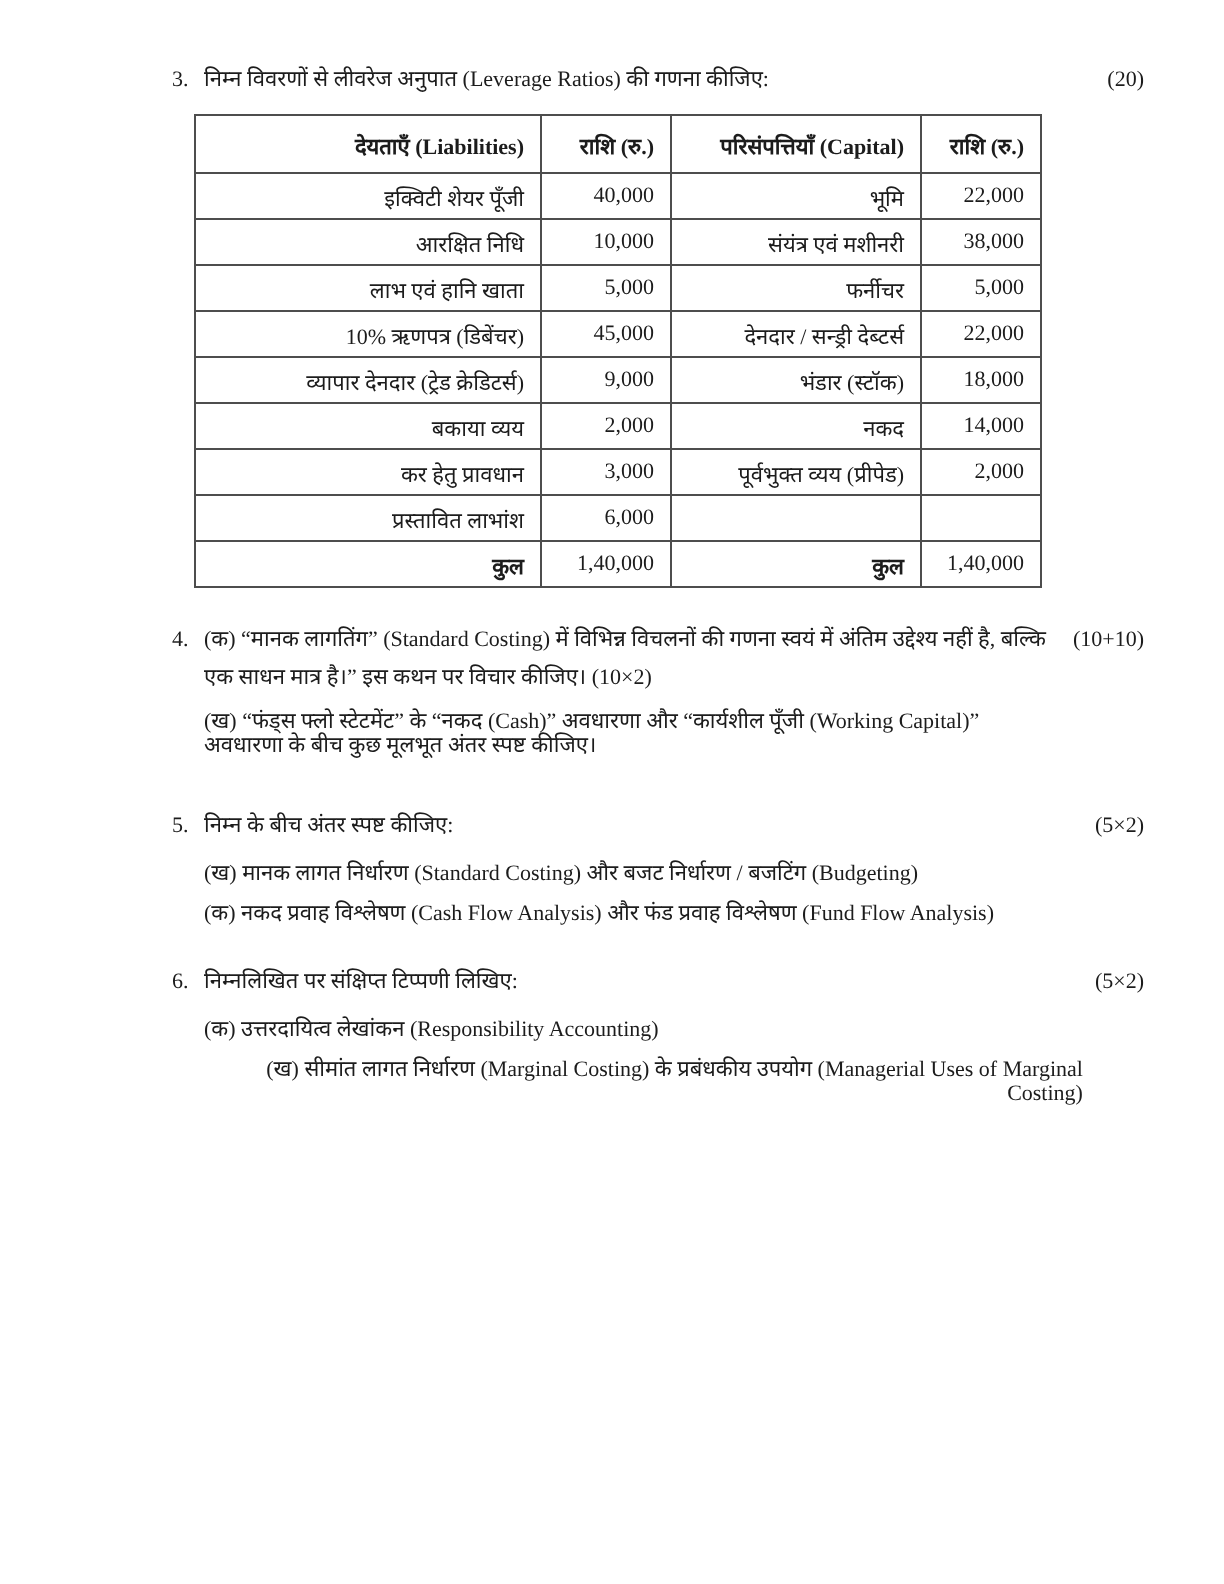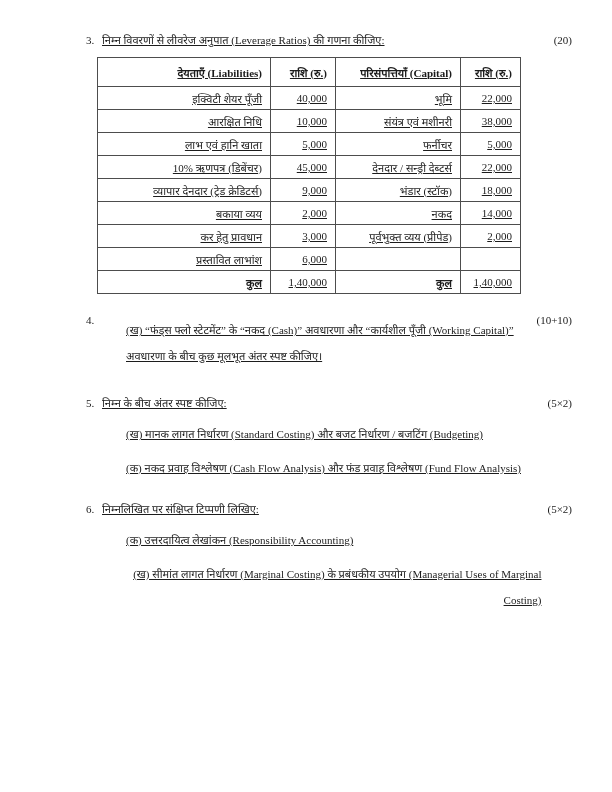--- a/index.html
+++ b/index.html
@@ -9,25 +9,25 @@
     width: 612px;
     height: 792px;
     background: #ffffff;
     color: #1c1c1c;
     font-family: "Liberation Serif", serif;
     font-size: 11px;
     padding: 31px 40px 0 86px;
   }
   .question { display: flex; align-items: flex-start; }
   .qnum { flex: none; width: 16px; line-height: 19px; }
-  .qbody { flex: 1; min-width: 0; text-decoration: underline; }
+  .qbody { flex: 1; min-width: 0; }
   .qmarks { flex: none; margin-left: 6px; line-height: 19px; white-space: nowrap; }
   .qtext { line-height: 19px; }
   .qtext.tbl-title { margin-bottom: 7px; }
-  .qpart { line-height: 26px; margin-top: 6px; margin-left: 24px; }
+  .qpart { line-height: 12px; margin-top: 6px; }
   .qpart.sp { margin-top: 8px; }
   .hang { padding-left: 28px; text-indent: -28px; text-align: right; }
   .q4 { margin-top: 17px; }
   .q5 { margin-top: 25px; }
   .q6 { margin-top: 19px; }
 
   table.ltable {
     border-collapse: collapse;
     table-layout: fixed;
     width: 423px;
@@ -131,20 +131,21 @@
           </tr>
         </tbody>
       </table>
     </div>
     <span class="qmarks">(20)</span>
   </div>
 
   <div class="question q4">
     <span class="qnum">4.</span>
     <div class="qbody">
+      <div class="qtext">(क) “मानक लागतिंग” (Standard Costing) में विभिन्न विचलनों की गणना स्वयं में अंतिम उद्देश्य नहीं है, बल्कि एक साधन मात्र है।” इस कथन पर विचार कीजिए। (10×2)</div>
       <div class="qpart">(ख) “फंड्स फ्लो स्टेटमेंट” के “नकद (Cash)” अवधारणा और “कार्यशील पूँजी (Working Capital)” अवधारणा के बीच कुछ मूलभूत अंतर स्पष्ट कीजिए।</div>
     </div>
     <span class="qmarks">(10+10)</span>
   </div>
 
   <div class="question q5">
     <span class="qnum">5.</span>
     <div class="qbody">
       <div class="qtext">निम्न के बीच अंतर स्पष्ट कीजिए:</div>
       <div class="qpart sp">(ख) मानक लागत निर्धारण (Standard Costing) और बजट निर्धारण / बजटिंग (Budgeting)</div>

